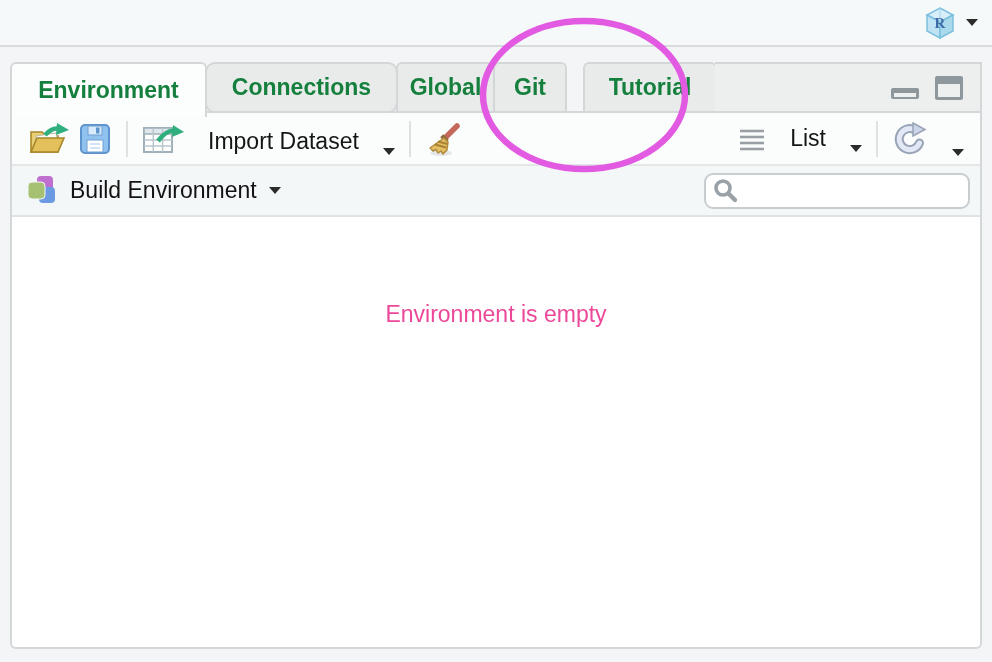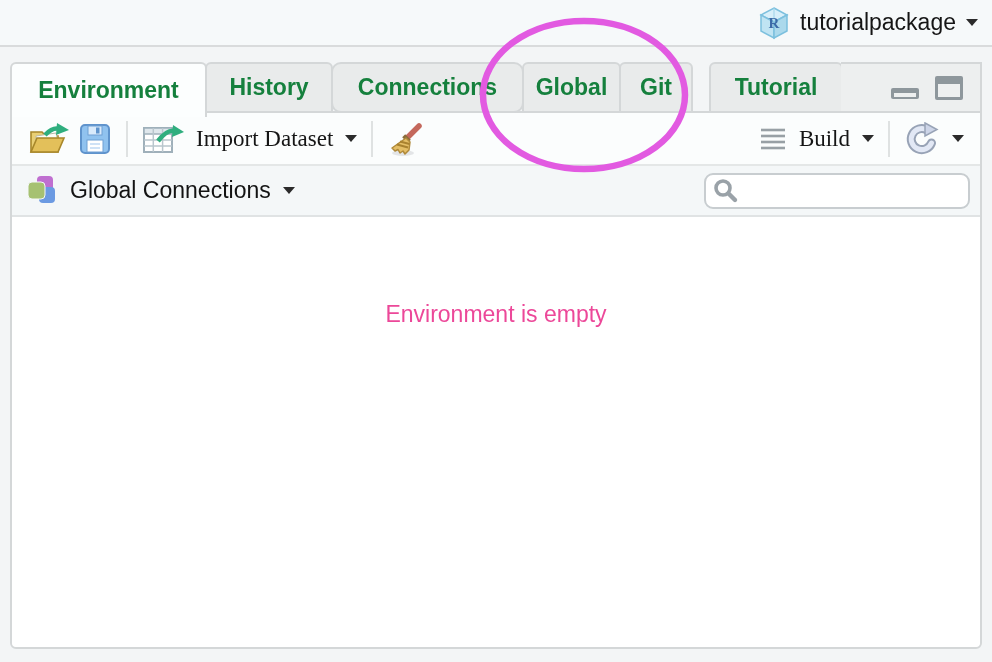--- a/index.html
+++ b/index.html
@@ -55,21 +55,21 @@
     box-sizing:border-box;background:#ffffff;
     border:2px solid #d4d7d8;border-radius:2px 2px 6px 6px;
     z-index:4;display:flex;flex-direction:column;
   }
   .toolbar{
     height:53px;flex:0 0 53px;box-sizing:border-box;
     background:#fbfdfd;border-bottom:2px solid #e4e7e7;
     display:flex;align-items:center;padding:0 12px;
   }
   .tb-sep{width:2px;height:36px;background:#dfe2e2;margin:0 10px;flex:0 0 2px;}
-  .icon-btn{display:flex;align-items:center;gap:12px;cursor:pointer;padding:2px 4px;font-family:Liberation Serif, serif;}
+  .icon-btn{display:flex;align-items:flex-end;gap:24px;cursor:pointer;padding:2px 4px;}
   .icon-btn .label{font-size:23px;color:#151515;}
   .tb-right{margin-left:auto;display:flex;align-items:center;}
   
   .envrow{
     height:51px;flex:0 0 51px;box-sizing:border-box;
     background:#f4f7f8;border-bottom:2px solid #e0e3e4;
     display:flex;align-items:center;padding:0 10px 0 14px;
   }
   .scope-btn{display:flex;align-items:center;gap:12px;cursor:pointer;}
   .scope-btn .label{font-size:23px;color:#131313;}
@@ -103,28 +103,26 @@
   <div class="project-selector">
     <span style="display:flex;">
       <svg width="32" height="34" viewBox="0 0 32 34">
         <polygon points="16,2 29,9 16,16 3,9" fill="#d8effa" stroke="#7cc0de" stroke-width="1.5"></polygon>
         <polygon points="3,9 16,16 16,32 3,25" fill="#c0e4f3" stroke="#7cc0de" stroke-width="1.5"></polygon>
         <polygon points="29,9 16,16 16,32 29,25" fill="#abd9ec" stroke="#7cc0de" stroke-width="1.5"></polygon>
         <line x1="16" y1="2" x2="16" y2="16" stroke="#9ed3e9" stroke-width="1"></line>
         <text x="16" y="22" text-anchor="middle" font-size="15" font-weight="bold" fill="#3c6ba8" font-family="Liberation Serif, DejaVu Serif, serif">R</text>
       </svg>
     </span>
-    <span class="label">tutorialpackage</span>
     <span class="caret"></span>
   </div>
 </div>
 
 <div class="tabbar">
   <div class="tab active" style="width:197px;">Environment</div>
-  <div class="tab" style="width:128px;">History</div>
   <div class="tab" style="width:193px;border-radius:10px;">Connections</div>
   <div class="tab" style="width:99px;">Global</div>
   <div class="tab" style="width:74px;">Git</div>
   <div class="tab" style="width:134px;margin-left:16px;">Tutorial</div>
   <div class="tab-filler">
     <span class="winbtn">
       <svg width="30" height="26" viewBox="0 0 30 26">
         <rect x="1" y="13" width="28" height="11" rx="2" fill="#8e979c"></rect>
         <rect x="4" y="18" width="22" height="4" fill="#eef0f0"></rect>
       </svg>
@@ -198,21 +196,21 @@
     <div class="tb-right">
       <div class="icon-btn">
         <span style="display:flex;">
           <svg width="28" height="24" viewBox="0 0 28 24">
             <line x1="2" y1="3" x2="26" y2="3" stroke="#98a0a5" stroke-width="2.6"></line>
             <line x1="2" y1="9" x2="26" y2="9" stroke="#98a0a5" stroke-width="2.6"></line>
             <line x1="2" y1="15" x2="26" y2="15" stroke="#98a0a5" stroke-width="2.6"></line>
             <line x1="2" y1="21" x2="26" y2="21" stroke="#98a0a5" stroke-width="2.6"></line>
           </svg>
         </span>
-        <span class="label">Build</span>
+        <span class="label">List</span>
         <span class="caret"></span>
       </div>
       <div class="tb-sep"></div>
       <div class="icon-btn">
         <span style="display:flex;">
           <svg width="36" height="34" viewBox="0 0 36 34">
             <path d="M23,8 A 10.5,10.5 0 1 0 27.5,21" fill="none" stroke="#98a3b6" stroke-width="9" stroke-linecap="round"></path>
             <path d="M23,8 A 10.5,10.5 0 1 0 27.5,21" fill="none" stroke="#e2e8f5" stroke-width="5" stroke-linecap="round"></path>
             <polygon points="21,1 33,7.5 21,14" fill="#cdd5e8" stroke="#98a3b6" stroke-width="1.5"></polygon>
           </svg>
@@ -224,21 +222,21 @@
 
   <div class="envrow">
     <div class="scope-btn">
       <span style="display:flex;">
         <svg width="32" height="32" viewBox="0 0 32 32">
           <rect x="11" y="1" width="16" height="16" rx="4" fill="#bf6fd0"></rect>
           <rect x="13" y="12" width="16" height="16" rx="4" fill="#6b9ae2"></rect>
           <rect x="2" y="7" width="17" height="17" rx="4" fill="#a6c172" stroke="#f4f7f8" stroke-width="1"></rect>
         </svg>
       </span>
-      <span class="label">Global Connections</span>
+      <span class="label">Build Environment</span>
       <span class="caret"></span>
     </div>
     <div class="searchbox">
       <span style="display:flex;margin-right:4px;">
         <svg width="28" height="28" viewBox="0 0 28 28">
           <circle cx="11" cy="11" r="7" fill="none" stroke="#9aa2a8" stroke-width="3.6"></circle>
           <line x1="16.5" y1="16.5" x2="23" y2="23" stroke="#9aa2a8" stroke-width="4.4" stroke-linecap="round"></line>
         </svg>
       </span>
       <input type="text" value="" style="">

